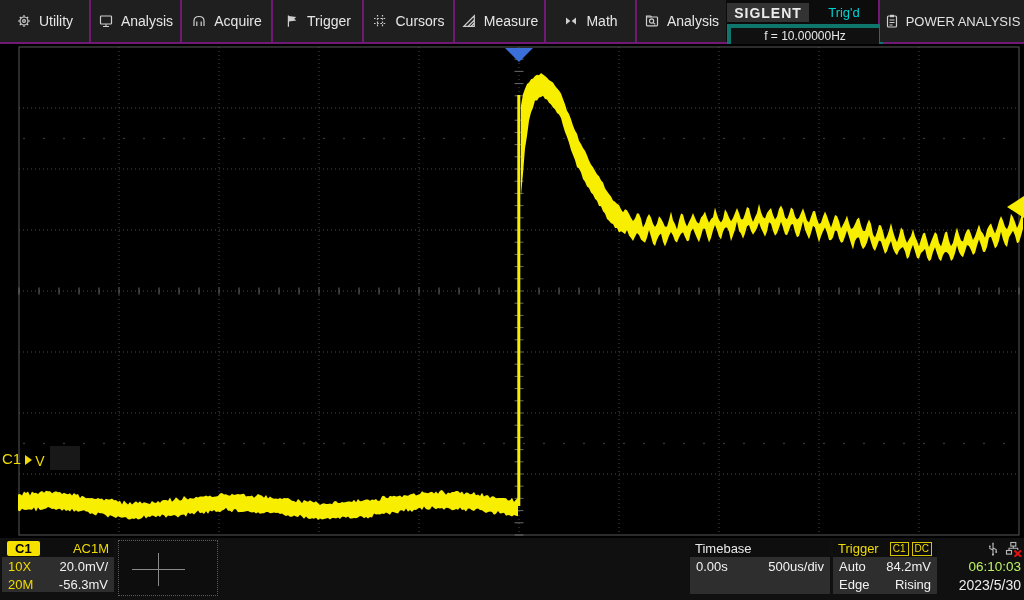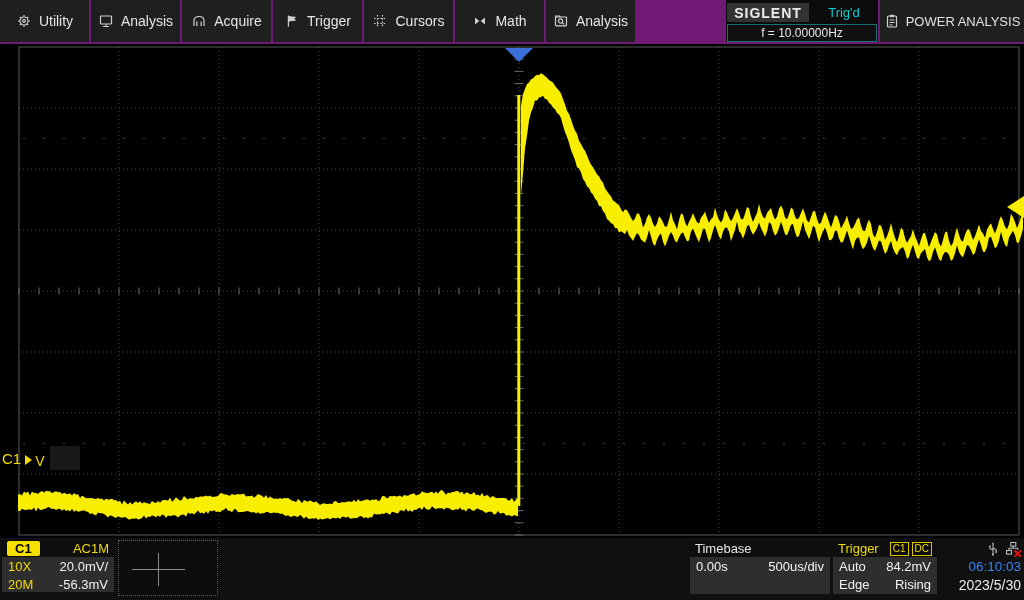--- a/index.html
+++ b/index.html
@@ -8,21 +8,21 @@
   
   .menubar{position:absolute;top:0;left:0;width:1024px;height:60px;background:#701a75;display:flex;border-radius:17px;}
   .mi{width:89px;height:42px;background:#1f1f1f;margin-right:2px;display:flex;align-items:center;
       justify-content:center;gap:7px;font-size:14px;color:#e6e6e6;cursor:default;}
   .mi svg{flex:0 0 auto;}
   .statuscluster{position:absolute;left:726px;top:0;width:152px;height:42px;background:#0c0c0c;}
   .brandbox{position:absolute;left:1px;top:3px;width:82px;height:19px;background:#333;color:#ececec;
             font-weight:bold;font-size:14px;letter-spacing:1px;display:flex;align-items:center;justify-content:center;}
   .trigd{position:absolute;left:88px;top:3px;width:60px;height:19px;color:#00d0d0;font-size:13px;
          display:flex;align-items:center;justify-content:center;}
-  .freqbox{position:absolute;left:1px;top:24px;width:148px;height:16px;border:1px solid #0f766e;background:#101010;
+  .freqbox{position:absolute;left:1px;top:24px;width:148px;height:16px;border:4px solid #0f766e;background:#101010;
            font-size:12px;color:#e8e8e8;display:flex;align-items:center;justify-content:center;}
   .power{position:absolute;left:880px;top:0;width:144px;height:42px;background:#1f1f1f;display:flex;
          align-items:center;justify-content:center;gap:6px;font-size:13px;color:#e2e2e2;}
   
   .screen{position:absolute;top:44px;left:0;width:1024px;height:494px;background:#000;}
   .screen svg{position:absolute;top:0;left:0;}
   .trig-pos{position:absolute;left:505px;top:4px;width:0;height:0;
             border-left:14px solid transparent;border-right:14px solid transparent;border-top:14px solid #3a6ed8;}
   .trig-lvl{position:absolute;left:1007px;top:152px;width:0;height:0;
             border-top:11px solid transparent;border-bottom:11px solid transparent;border-right:17px solid #f8ee00;}
@@ -39,21 +39,21 @@
   .brow{height:18px;display:flex;align-items:center;justify-content:space-between;padding:0 6px;color:#f2f2f2;}
   .ylab{color:#f0dc00;text-align:center;}
   .badge{background:#f5e000;color:#000;font-weight:bold;font-size:13px;padding:0 8px;height:15px;
          line-height:15px;border-radius:2px;}
   .minibadge{border:1px solid #d8c400;color:#f0dc00;font-size:10px;padding:0 2px;height:12px;line-height:12px;margin-left:3px;}
   .dotted{position:absolute;left:118px;top:2px;width:98px;height:54px;border:1px dotted #5a5a5a;background:#0d0d0d;}
   .cross-h{position:absolute;left:13px;top:28px;width:53px;height:1px;background:#8a8a8a;}
   .cross-v{position:absolute;left:39px;top:12px;width:1px;height:33px;background:#8a8a8a;}
   .sysinfo{position:absolute;left:950px;top:0;width:74px;height:62px;text-align:right;}
   .sysicons{position:absolute;right:2px;top:3px;display:flex;gap:4px;}
-  .systime{position:absolute;right:3px;top:21px;font-size:13.5px;color:#3b82f6;margin-left:39px;}
+  .systime{position:absolute;right:3px;top:21px;font-size:13.5px;color:#bef264;margin-left:39px;}
   .sysdate{position:absolute;right:3px;top:39px;font-size:14px;color:#ececec;}
 </style>
 </head>
 <body>
 
 <div class="root">
 
   <header class="menubar">
     <div class="mi">
       <svg width="16" height="16" viewBox="0 0 16 16" stroke="#cfcfcf" fill="none" stroke-width="1.2">
@@ -81,20 +81,26 @@
         <path d="M4.4,2.5V13.8" stroke="#cfcfcf" stroke-width="1.2" fill="none"></path>
         <polygon points="4.8,3 12.3,4 10.2,5.8 12.3,7.6 4.8,8.6" fill="#cfcfcf"></polygon>
       </svg>
       <span>Trigger</span>
     </div>
     <div class="mi">
       <svg width="16" height="16" viewBox="0 0 16 16" stroke="#cfcfcf" fill="none" stroke-width="1.2" stroke-dasharray="1.6 1.6">
         <path d="M5.5,2V14 M10.5,2V14 M2,5.5H14 M2,10.5H14"></path>
       </svg>
       <span>Cursors</span>
+    </div>
+    <div class="mi">
+      <svg width="16" height="16" viewBox="0 0 16 16" stroke="#cfcfcf" fill="none" stroke-width="1.2">
+        <path d="M2.8,13.3 L13.3,13.3 L13.3,2.8 Z M7,13.3 L13.3,7 M10,13.3 L13.3,10"></path>
+      </svg>
+      <span>Measure</span>
     </div>
     <div class="mi">
       <svg width="16" height="16" viewBox="0 0 16 16">
         <path d="M3,4.5 L7.3,8 L3,11.5 Z M13,4.5 L8.7,8 L13,11.5 Z" fill="#cfcfcf"></path>
       </svg>
       <span>Math</span>
     </div>
     <div class="mi">
       <svg width="16" height="16" viewBox="0 0 16 16" stroke="#cfcfcf" fill="none" stroke-width="1.2">
         <path d="M2.5,4 V3 H6.5 L7.5,4"></path>

